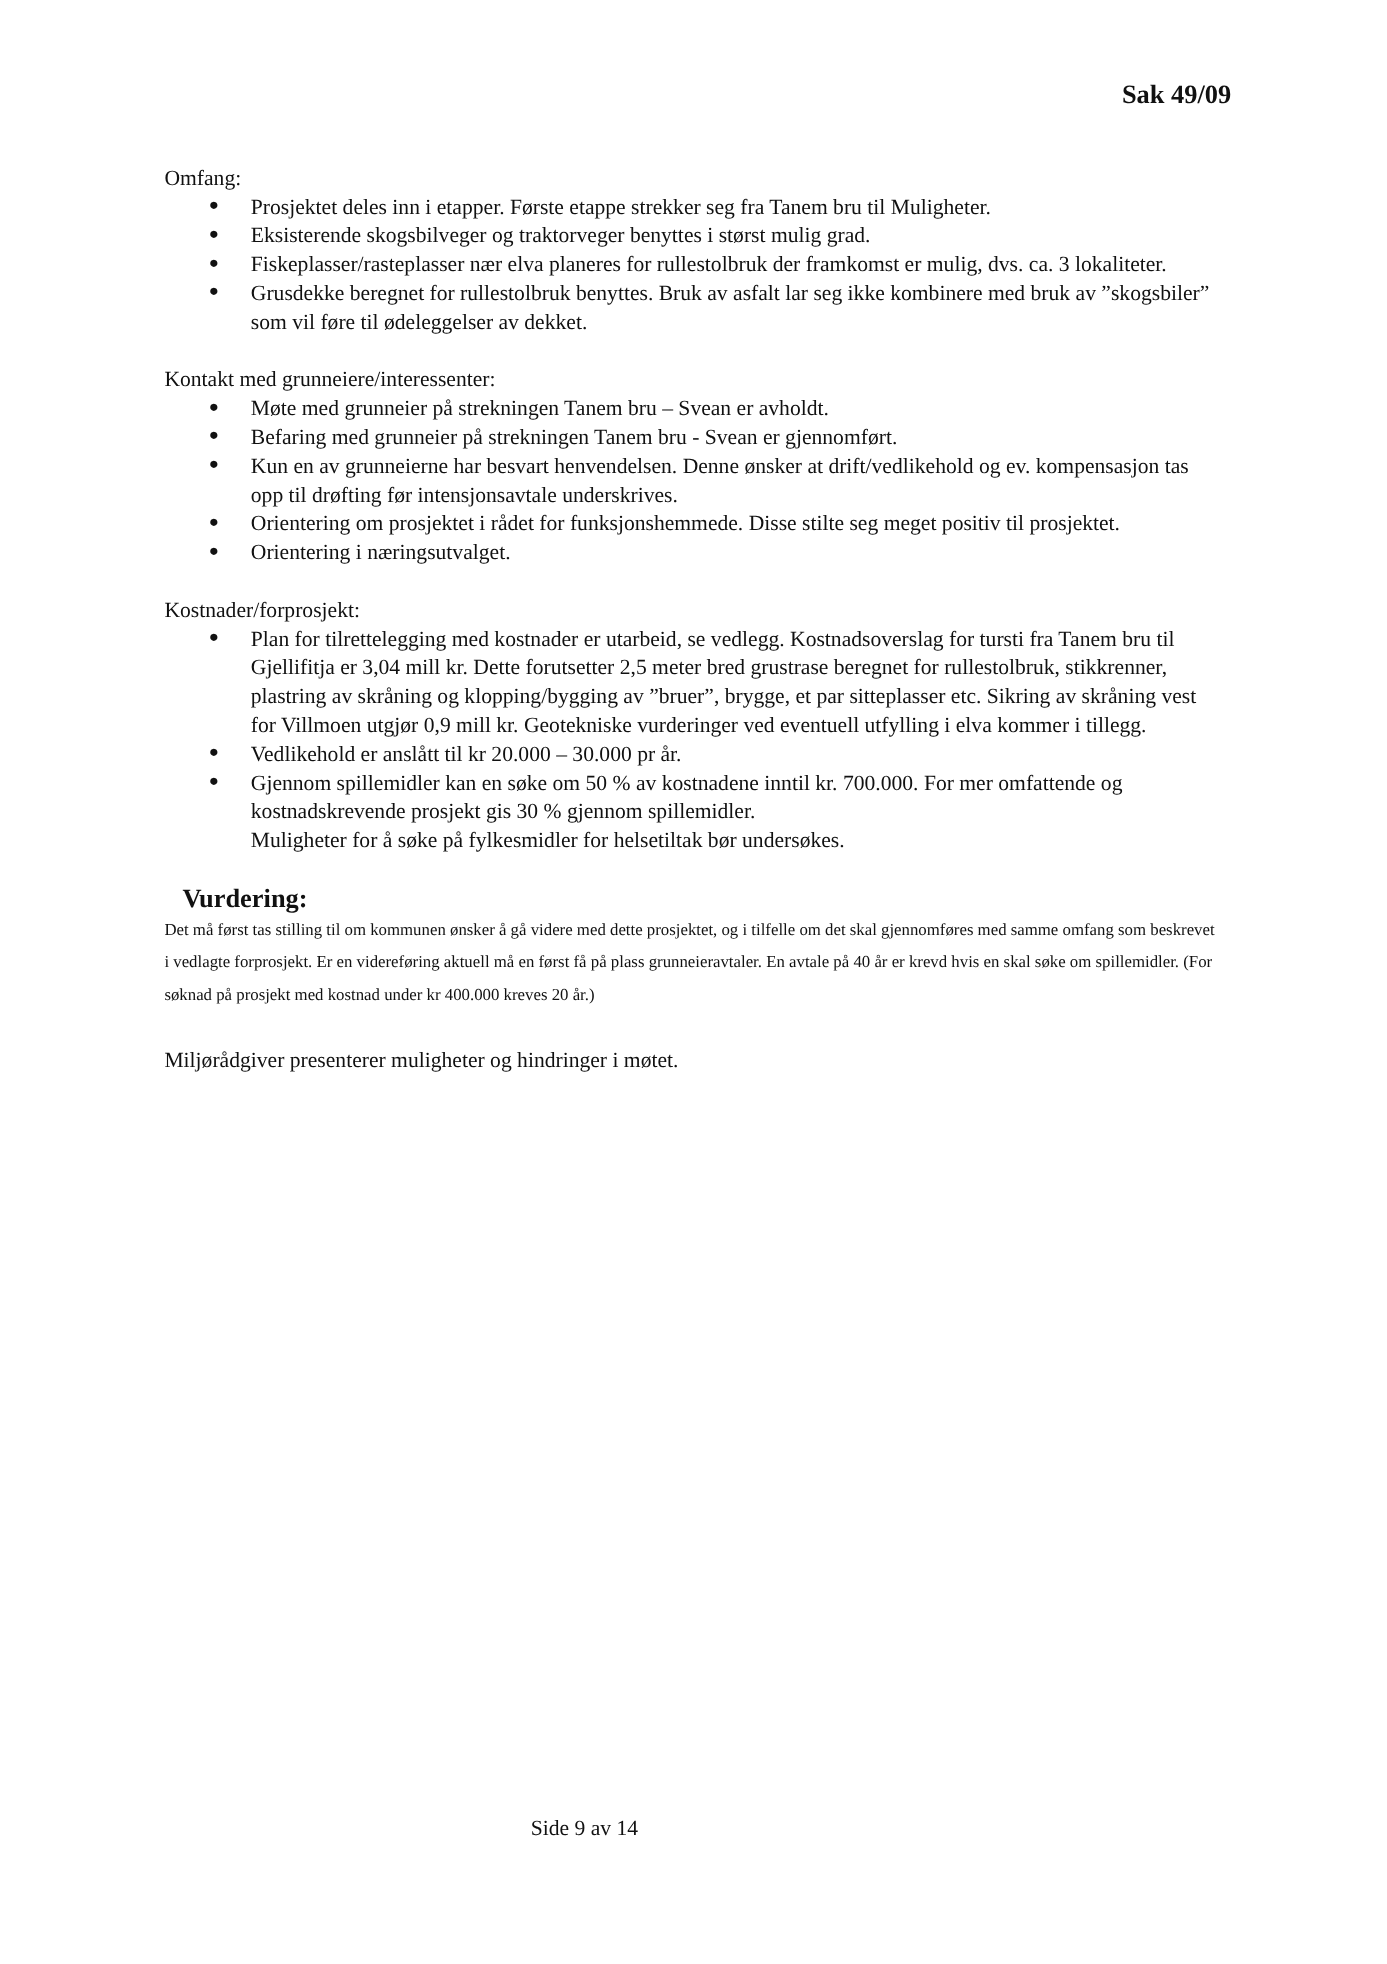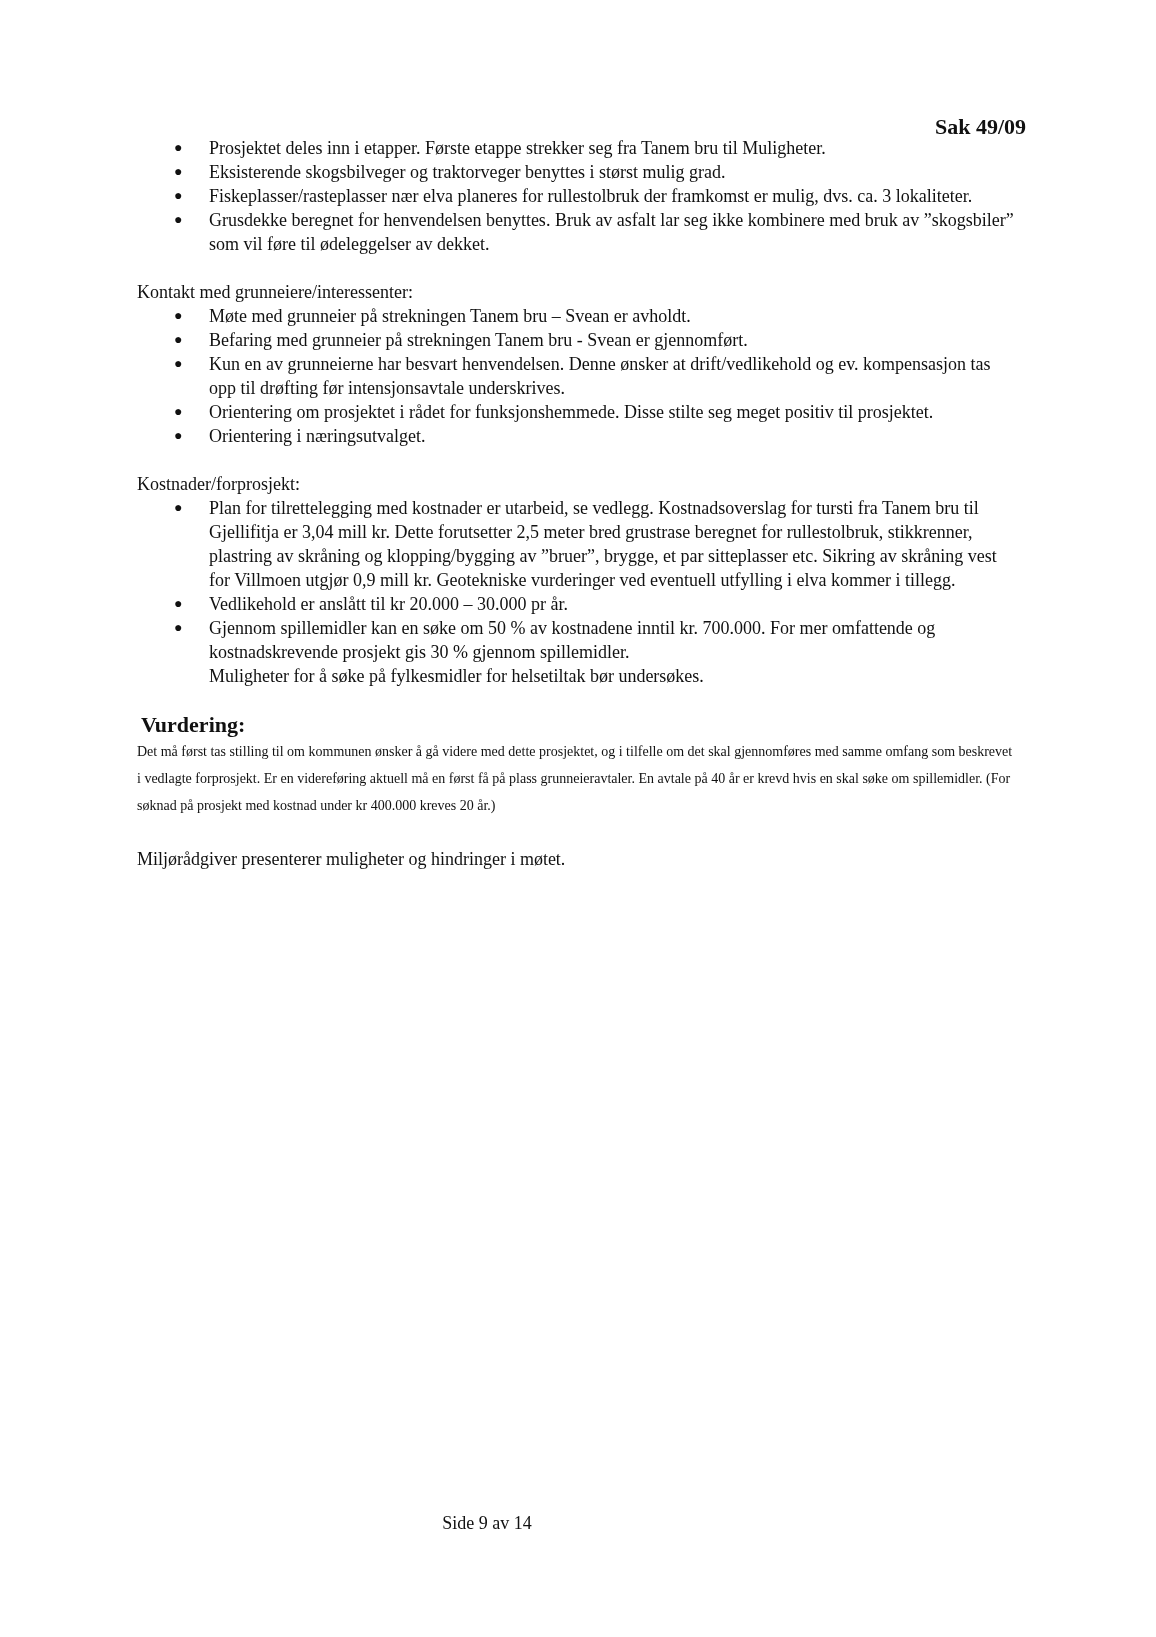--- a/index.html
+++ b/index.html
@@ -1,53 +1,54 @@
 <!DOCTYPE html>
 <html><head>
 <meta charset="utf-8">
 <style>
   html, body { margin: 0; padding: 0; background: #ffffff; }
   body { width: 1156px; height: 1637px; position: relative; overflow: hidden;
          font-family: "Liberation Serif", serif; color: #111; }
-  .header { position: absolute; top: 66px; right: 130px; font-weight: bold; font-size: 22px; margin-top: 48px; }
+  .header { position: absolute; top: 66px; right: 130px; font-weight: bold; font-size: 22px; }
   .content { position: absolute; left: 137px; top: 136px; width: 880px; }
   .sec-label { font-size: 18px; line-height: 24px; margin: 0; }
   ul.bullets { list-style: none; margin: 0 0 0 0; padding: 0; }
   ul.bullets li { position: relative; padding-left: 72px; font-size: 18px; line-height: 24px; }
   ul.bullets li .dot { position: absolute; left: 37px; top: 0; font-size: 14px; }
   .block { margin-bottom: 24px; }
-  .heading { font-weight: bold; font-size: 22px; line-height: 26px; margin: 6px 0 0 4px; }
+  .heading { font-weight: bold; font-size: 22px; line-height: 26px; margin: 6px 0 0 15px; }
   .para { font-size: 14px; line-height: 27px; margin: 0; }
   .para2 { font-size: 18px; line-height: 27px; margin-top: 27px; }
   .footer { position: absolute; top: 1513px; left: 0; width: 974px; text-align: center; font-size: 18px; }
 </style>
 </head>
 <body>
 
 <div class="header">Sak 49/09</div>
 
 <div class="content">
   <div id="sections">
       <div class="block">
+        <p class="sec-label">Omfang:</p>
         <ul class="bullets">
           <li>
             <span class="dot">●</span>
             <div>Prosjektet deles inn i etapper. Første etappe strekker seg fra Tanem bru til Muligheter.</div>
           </li>
           <li>
             <span class="dot">●</span>
             <div>Eksisterende skogsbilveger og traktorveger benyttes i størst mulig grad.</div>
           </li>
           <li>
             <span class="dot">●</span>
             <div>Fiskeplasser/rasteplasser nær elva planeres for rullestolbruk der framkomst er mulig, dvs. ca. 3 lokaliteter.</div>
           </li>
           <li>
             <span class="dot">●</span>
-            <div>Grusdekke beregnet for henvendelsen benyttes. Bruk av asfalt lar seg ikke kombinere med bruk av ”skogsbiler” som vil føre til ødeleggelser av dekket.</div>
+            <div>Grusdekke beregnet for rullestolbruk benyttes. Bruk av asfalt lar seg ikke kombinere med bruk av ”skogsbiler” som vil føre til ødeleggelser av dekket.</div>
           </li>
         </ul>
       </div>
       <div class="block">
         <p class="sec-label">Kontakt med grunneiere/interessenter:</p>
         <ul class="bullets">
           <li>
             <span class="dot">●</span>
             <div>Møte med grunneier på strekningen Tanem bru – Svean er avholdt.</div>
           </li>

